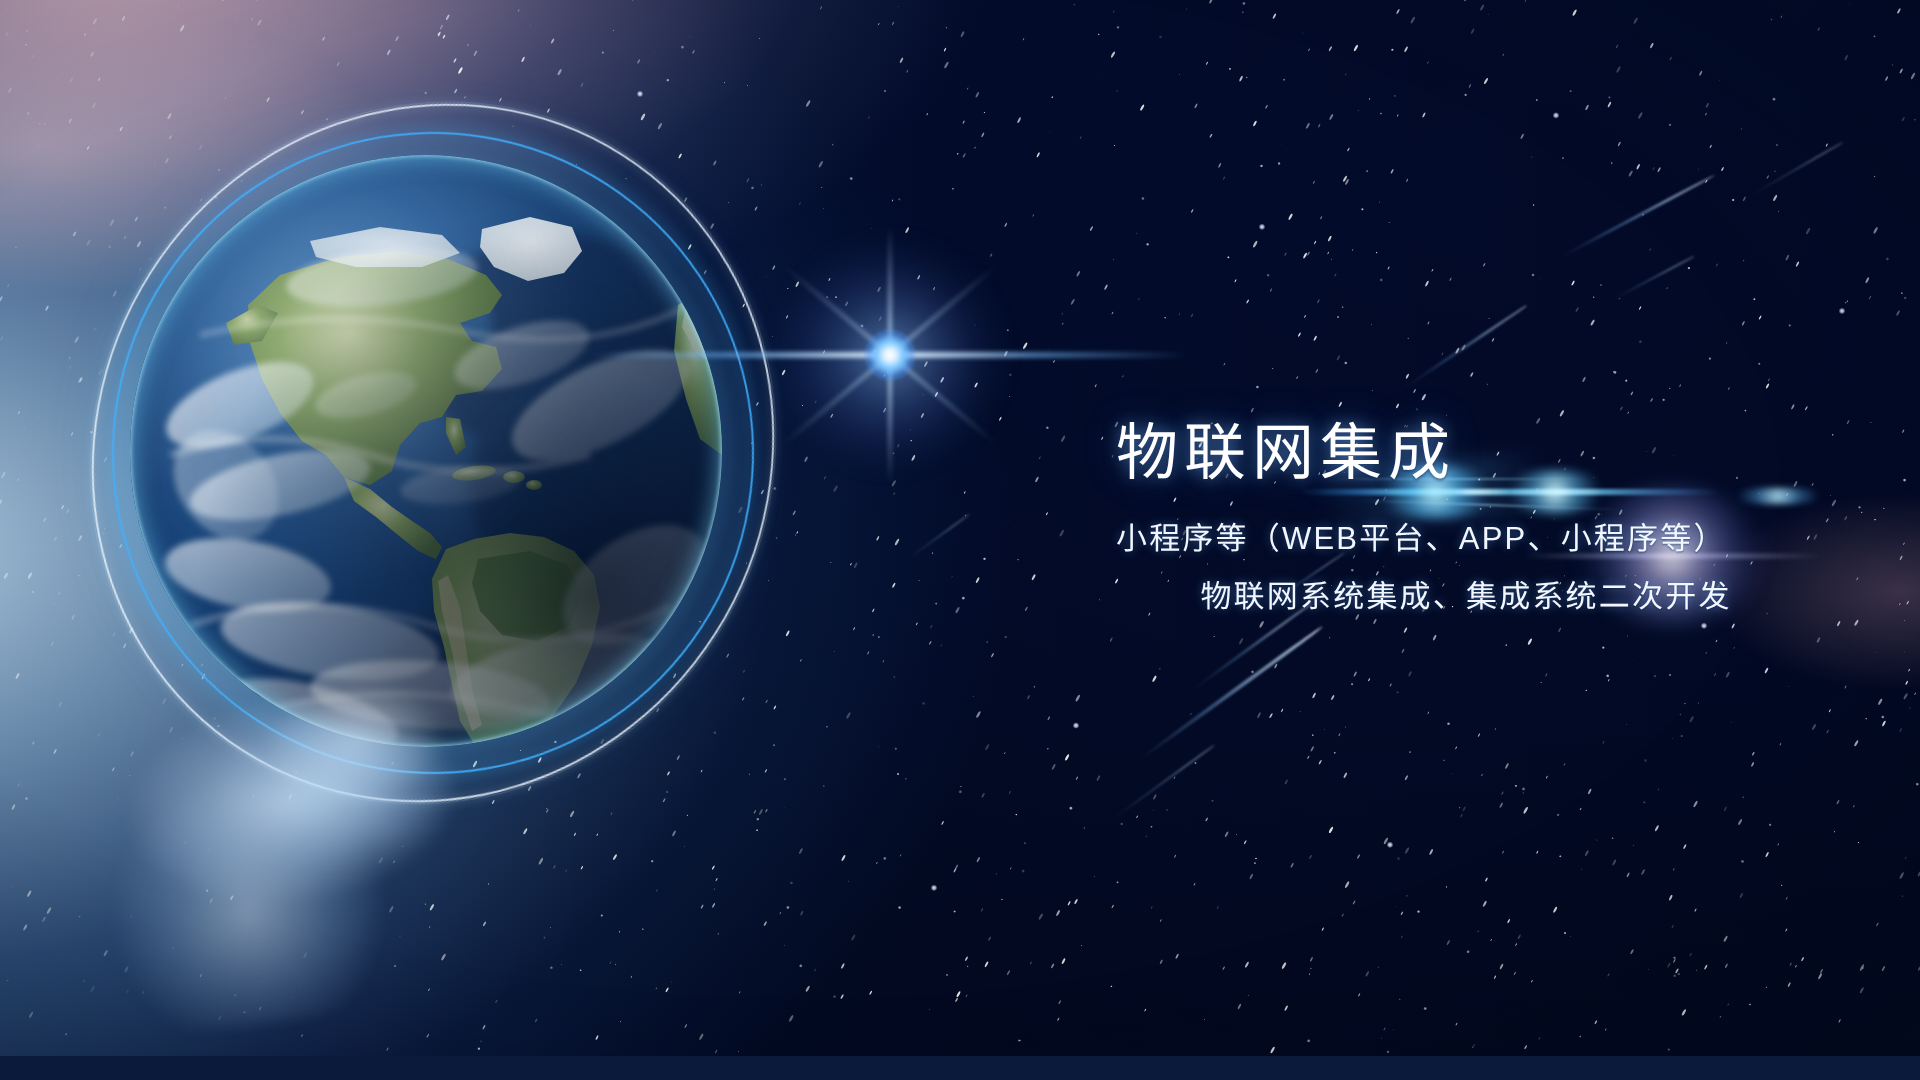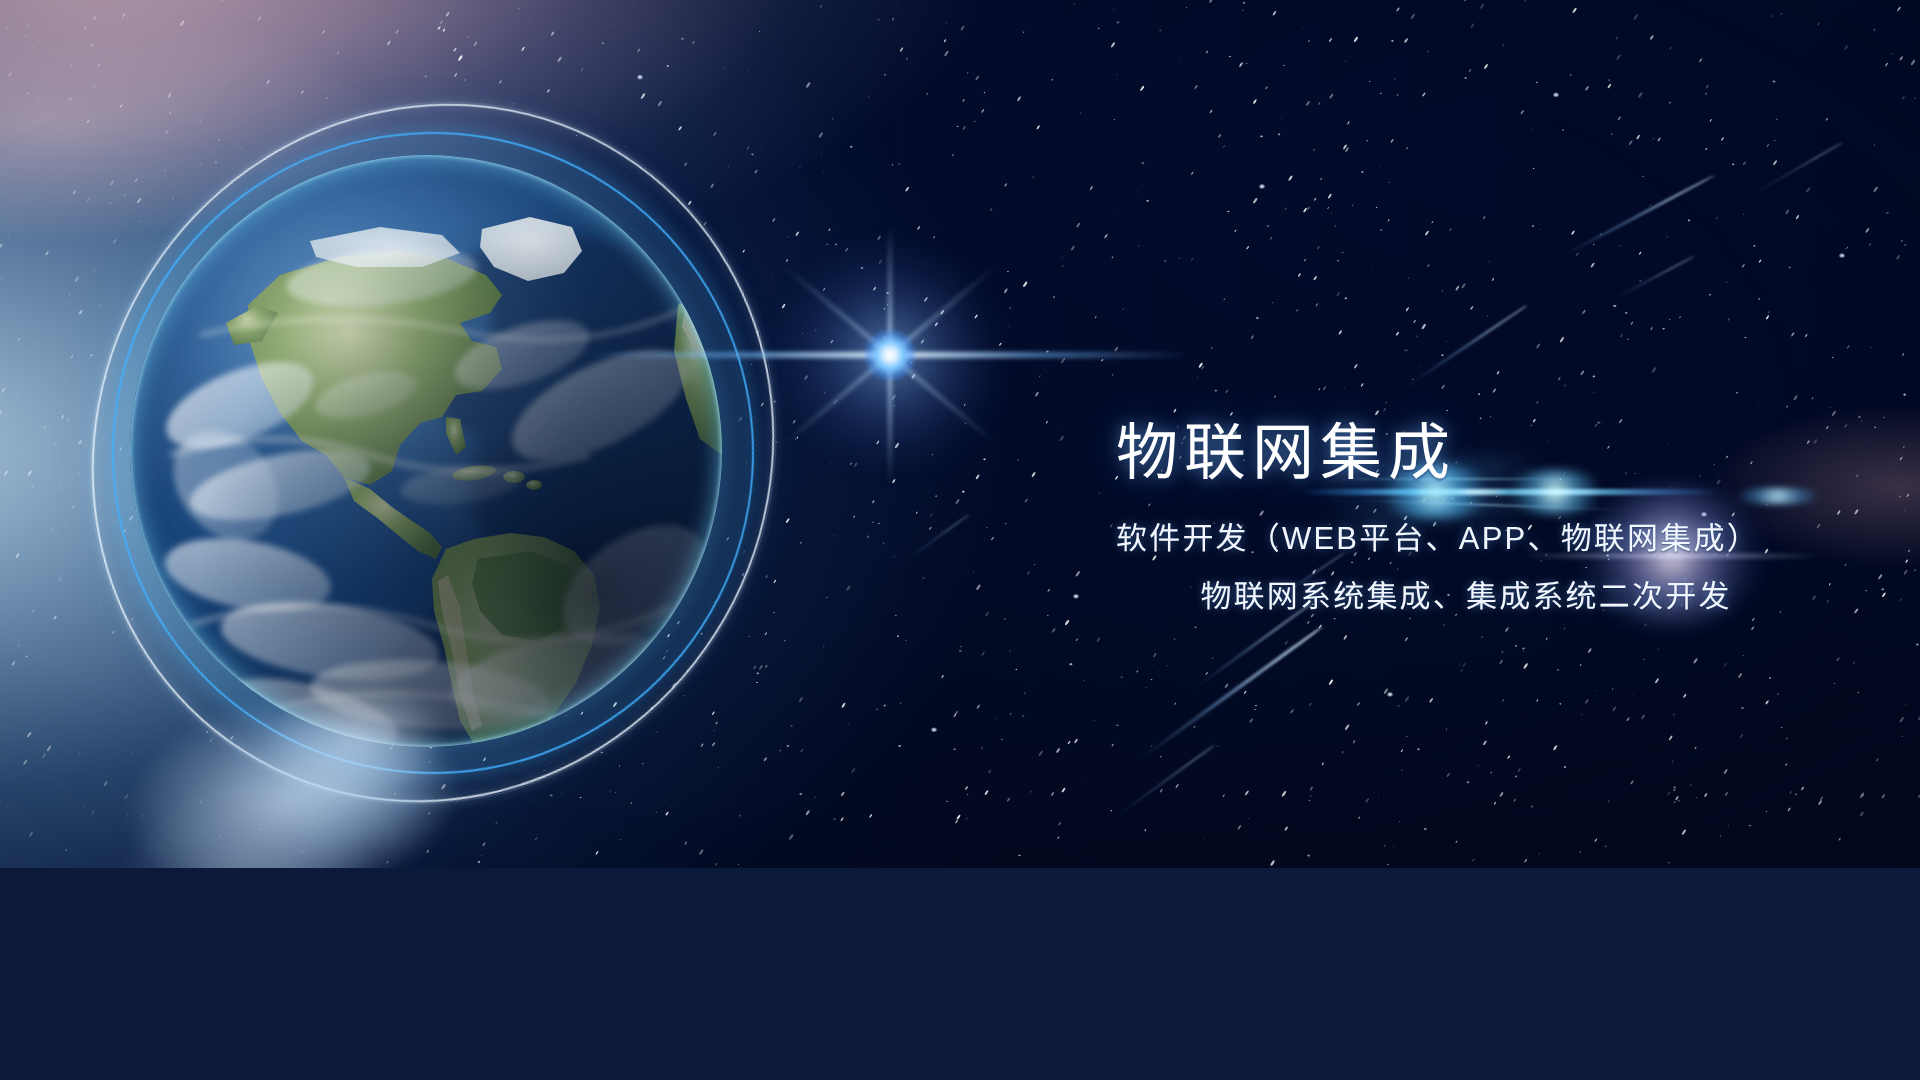--- a/index.html
+++ b/index.html
@@ -1,21 +1,21 @@
 <!DOCTYPE html>
 <html lang="zh-CN"><head>
 <meta charset="utf-8">
 <title>物联网集成</title>
 <style>
   html,body{margin:0;padding:0;background:#0b1a3a;}
   *{box-sizing:border-box;}
 
   #stage{
     position:relative;
-    width:1920px;height:868px;
+    width:1920px;height:1056px;
     overflow:hidden;
     font-family:"Liberation Sans","DejaVu Sans",sans-serif;
     background:#16305f;
     user-select:none;
   }
 
   
   .layer{position:absolute;inset:0;pointer-events:none;}
 
   
@@ -1665,17 +1665,17 @@
   </div>
 
   <div class="flare" id="flare-tiny">
     <div class="g"></div>
   </div>
 
   <div class="layer bg-vignette"></div>
 
   <div id="text-block">
     <h1 id="hero-title">物联网集成</h1>
-    <p id="hero-sub1">软件开发（WEB平台、APP、物联网集成）</p>
+    <p id="hero-sub1">小程序等（WEB平台、APP、小程序等）</p>
     <p id="hero-sub2">物联网系统集成、集成系统二次开发</p>
   </div>
 
 </div>
 
 </body></html>

